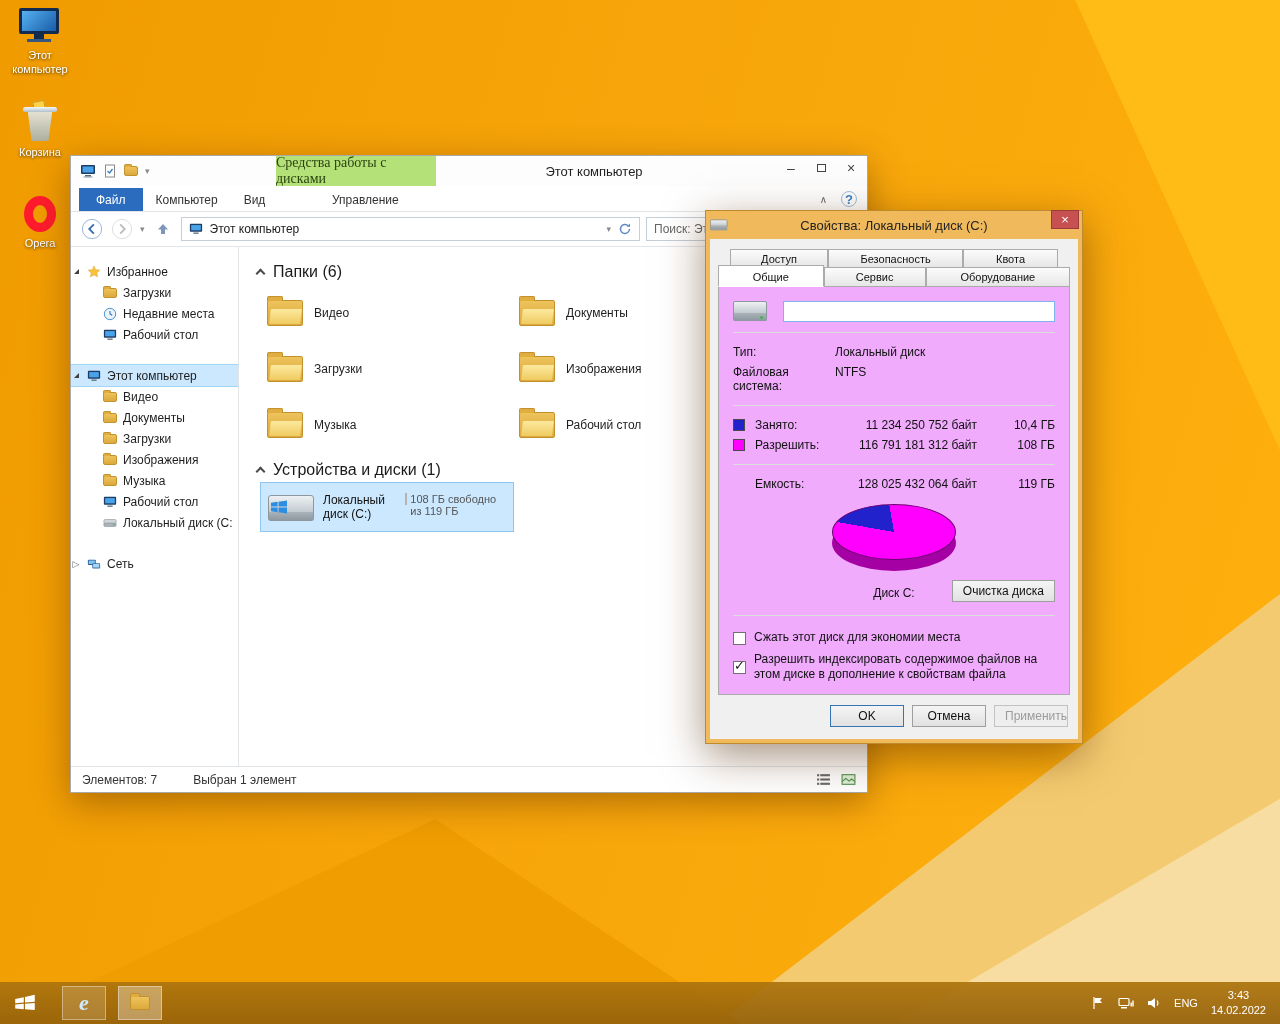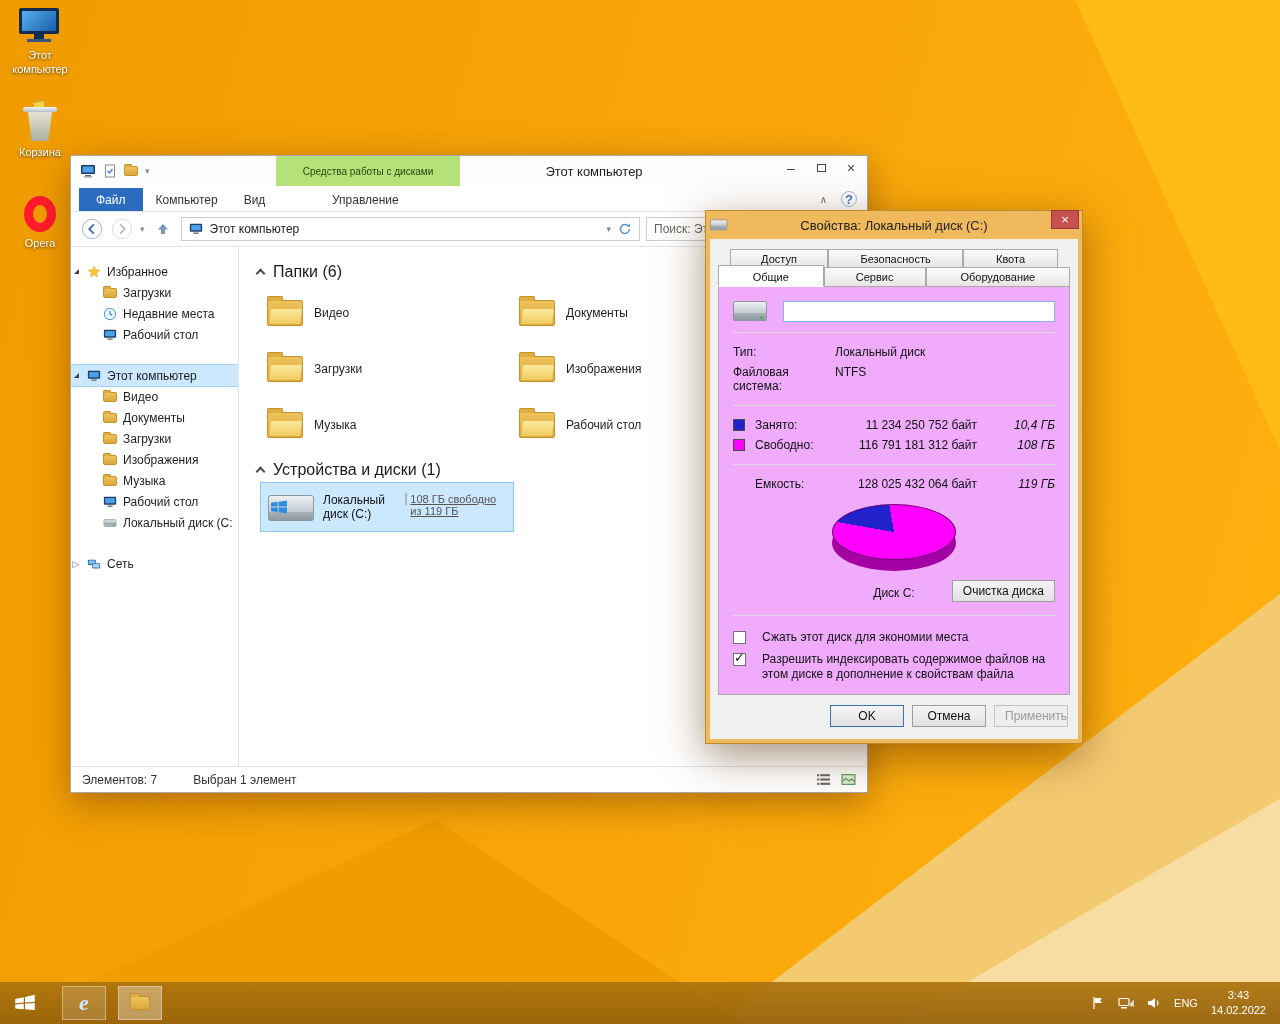--- a/index.html
+++ b/index.html
@@ -31,22 +31,22 @@
   .art-bin .paper { position:absolute; left:10px; top:-2px; width:12px; height:8px; background:#ffd24a;
                     transform:rotate(-12deg); border:1px solid #c79b1f; }
   .art-opera { width:32px; height:36px; border-radius:50%; border:9px solid #ff1b2d; }
 
   
   .explorer { position:absolute; left:70px; top:155px; width:798px; height:638px; background:#fff;
               border:1px solid #a9a9a9; box-shadow:0 10px 34px rgba(90,45,0,.45);
               display:flex; flex-direction:column; z-index:10; font-size:12px; color:#1e1e1e; }
   .titlebar { height:30px; position:relative; display:flex; align-items:center; background:#fdfdfd; flex:none; }
   .qat { display:flex; align-items:center; gap:7px; padding-left:9px; }
-  .ctx-tab { position:absolute; left:205px; top:0; width:184px; height:30px; background:#b4e178;
-             color:#2c4412; font-size:10px; display:flex; align-items:center; justify-content:center; }
+  .ctx-tab { position:absolute; left:205px; top:0; width:160px; height:30px; background:#b4e178;
+             color:#2c4412; font-size:14px; display:flex; align-items:center; justify-content:center;font-family:Liberation Serif, serif; }
   .etitle { position:absolute; left:370px; right:120px; text-align:center; font-size:13px; color:#222; }
   .win-controls { position:absolute; right:1px; top:1px; display:flex; }
   .wc { width:30px; height:22px; display:flex; align-items:center; justify-content:center; color:#444; font-size:14px; }
   .wc .maxbox { width:9px; height:8px; border:1px solid #444; display:block; }
 
   .ribbonbar { height:26px; position:relative; display:flex; align-items:flex-end; background:#fff;
                border-bottom:1px solid #e2e5e8; flex:none; }
   .rtab { padding:5px 13px 4px; font-size:12px; color:#333; }
   .rtab.file { background:#2b6cbf; color:#fff; margin-left:8px; padding:5px 17px 4px; }
   .rtab.manage { position:absolute; left:248px; bottom:0; }
@@ -100,21 +100,21 @@
   .drive-art { width:46px; height:32px; position:relative; flex:none; }
   .drive-art .top { position:absolute; left:0; top:4px; width:46px; height:18px; border:1px solid #8d979e;
                     border-radius:3px 3px 0 0; background:linear-gradient(#eef1f3,#c2cad0); }
   .drive-art .bot { position:absolute; left:0; top:21px; width:46px; height:9px; border:1px solid #8d979e;
                     border-top:none; border-radius:0 0 3px 3px; background:linear-gradient(#aab3ba,#8f99a1); }
   .drive-art svg { position:absolute; left:3px; top:9px; }
   .drive-info { flex:1; display:flex; flex-direction:row; gap:3px; min-width:0; }
   .dlabel { font-size:12px; color:#111; }
   .dbar { height:12px; border:1px solid #b3b3b3; background:#e9e9e9; position:relative; }
   .dbar-fill { position:absolute; top:0; bottom:0; left:0; width:9%; background:#55a7de; }
-  .dfree { font-size:11px; color:#555;text-decoration:underline; }
+  .dfree { font-size:11px; color:#555; }
 
   .estatus { height:26px; flex:none; border-top:1px solid #e2e5e8; display:flex; align-items:center;
              gap:36px; padding:0 11px; color:#333; }
   .estatus .right { margin-left:auto; display:flex; gap:10px; align-items:center; }
 
   
   .dialog { position:absolute; left:705px; top:210px; width:378px; background:#efb95c; border:1px solid #bd8a2e;
             box-shadow:0 12px 40px rgba(80,40,0,.5); padding:0 4px 4px; z-index:50; font-size:12px; color:#111; }
   .dtitle { height:28px; position:relative; display:flex; align-items:center; }
   .dtitle .dt-text { position:absolute; left:30px; right:30px; text-align:center; font-size:13px; color:#222; }
@@ -138,32 +138,32 @@
   .drive-sm .bot { position:absolute; left:0; top:14px; width:34px; height:8px; border:1px solid #8d979e;
                    border-top:none; border-radius:0 0 2px 2px; background:linear-gradient(#aab3ba,#8f99a1); }
   .drive-sm .led { position:absolute; right:4px; top:17px; width:3px; height:3px; border-radius:50%; background:#43b14b; }
   .vl-input { flex:1; height:21px; border:1px solid #7eb4ea; outline:none; padding:0 4px; font-size:12px;
               font-family:"Liberation Sans",sans-serif; }
   .hr { height:1px; background:#dcdcdc; margin:9px 0; }
   .kv { display:grid; grid-template-columns:102px 1fr; padding:3px 0; }
   .usage { display:grid; grid-template-columns:22px 76px 1fr 62px; align-items:center; padding:3px 0; }
   .sw { width:12px; height:12px; border:1px solid #4a4a4a; }
   .bytes { text-align:right; padding-right:16px; white-space:nowrap; }
-  .size { text-align:right; white-space:nowrap;font-style:italic; }
+  .size { text-align:right; white-space:nowrap; }
   .pie-area { position:relative; height:78px; margin-top:8px; }
   .pie-wrap { position:absolute; left:50%; transform:translateX(-50%); top:2px; width:124px; height:68px; }
   .pie-side { position:absolute; left:0; top:11px; width:124px; height:56px; border-radius:50%; background:#a400a4; }
   .pie-top { position:absolute; left:0; top:0; width:124px; height:56px; border-radius:50%;
              border:1px solid #6e006e; }
   .pie-foot { position:relative; height:26px; }
   .disk-caption { position:absolute; left:0; right:0; top:6px; text-align:center; }
   .btn { font-size:12px; color:#111; padding:3px 10px; background:linear-gradient(#f5f5f5,#e1e1e1);
          border:1px solid #9e9e9e; font-family:"Liberation Sans",sans-serif; }
   .cleanup { position:absolute; right:0; top:0; }
-  .cbrow { display:flex; gap:16px; align-items:flex-start; padding:5px 0 2px; line-height:1.25; }
+  .cbrow { display:flex; gap:8px; align-items:center; padding:5px 0 2px; line-height:1.25; }
   .cb { width:13px; height:13px; border:1px solid #707070; background:#fff; flex:none; margin-top:1px;
         position:relative; }
   .cb span { position:absolute; left:0; top:-4px; font-size:13px; color:#1a1a1a; }
   .dbuttons { display:flex; justify-content:flex-end; gap:8px; padding:10px 2px 4px; }
   .dbuttons .btn { width:74px; text-align:center; }
   .btn.ok { border:1px solid #3573b5; }
   .btn.disabled { color:#9b9b9b; border-color:#c2c2c2; background:#eeeeee; }
 
   
   .taskbar { position:absolute; left:0; right:0; bottom:0; height:42px; z-index:60; display:flex; align-items:center;
@@ -499,21 +499,21 @@
       </div>
       <div class="hr"></div>
       <div class="usage">
         <span class="sw" style="background: rgb(34, 34, 204);"></span>
         <span>Занято:</span>
         <span class="bytes">11 234 250 752 байт</span>
         <span class="size">10,4 ГБ</span>
       </div>
       <div class="usage">
         <span class="sw" style="background: rgb(255, 0, 255);"></span>
-        <span>Свободно:</span>
+        <span>Разрешить:</span>
         <span class="bytes">116 791 181 312 байт</span>
         <span class="size">108 ГБ</span>
       </div>
       <div class="hr"></div>
       <div class="usage">
         <span></span>
         <span>Емкость:</span>
         <span class="bytes">128 025 432 064 байт</span>
         <span class="size">119 ГБ</span>
       </div>

